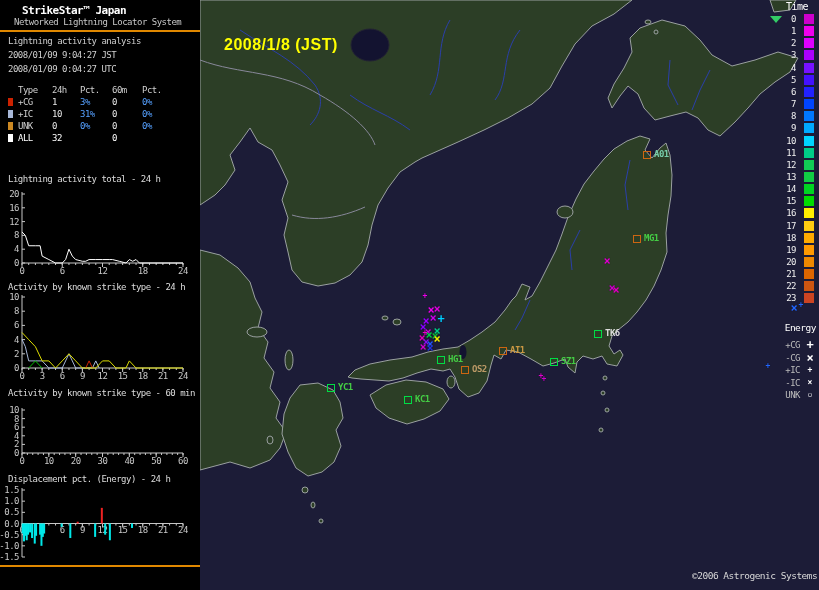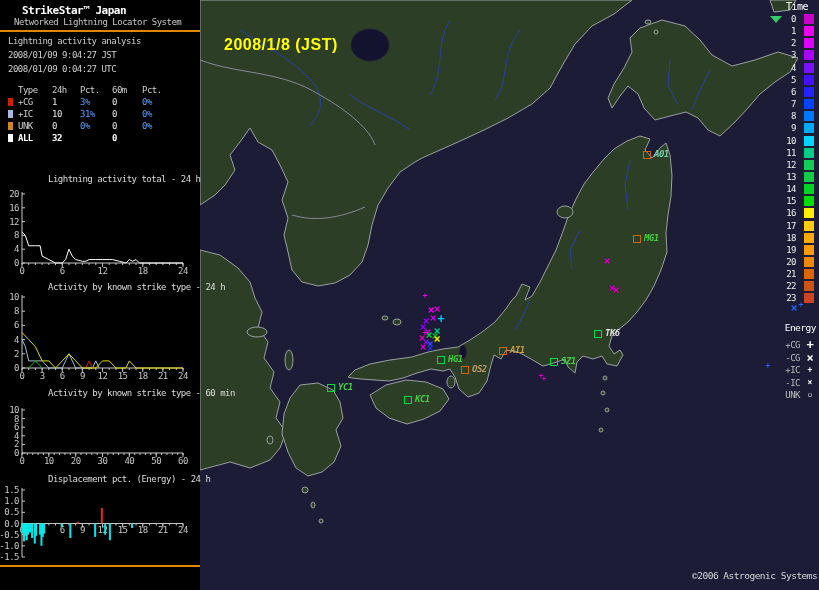--- a/index.html
+++ b/index.html
@@ -16,40 +16,40 @@
   .stat-head,.stat-row{position:relative;height:12px;line-height:12px;white-space:nowrap;}
   .stat-head span,.stat-row span.c{display:inline-block;}
   .hcol0{width:34px;margin-left:10px;}
   .hcol1{width:28px;}.hcol2{width:32px;}.hcol3{width:30px;}.hcol4{width:30px;}
   .sw{display:inline-block;width:5px;height:8px;margin-right:5px;vertical-align:-1px;}
   .stat-row .t{width:34px;}
   .stat-row .n{width:28px;color:#e8e8e8;}
   .stat-row .p{width:32px;color:#55a0ff;}
   .stat-row .n2{width:30px;color:#e8e8e8;}
   .stat-row .p2{width:30px;color:#55a0ff;}
-  .stat-row.all .t,.stat-row.all .n,.stat-row.all .n2{font-weight:bold;color:#fff;}
-  .chart-title{position:absolute;left:8px;font-size:9px;color:#ddd;letter-spacing:-0.5px;white-space:nowrap;margin-left:40px;}
+  .stat-row.all .t,.stat-row.all .n,.stat-row.all .n2{font-weight:normal;color:#fff;}
+  .chart-title{position:absolute;left:8px;font-size:9px;color:#ddd;letter-spacing:-0.5px;white-space:nowrap;}
   .chart-svg{position:absolute;left:0;width:200px;}
   
   #status-bar{position:absolute;left:8px;top:571px;width:190px;font-size:9px;color:#e0e0e0;letter-spacing:-0.5px;white-space:nowrap;}
   .st-sq{display:inline-block;width:7px;height:7px;border:1px solid;vertical-align:-1px;margin:0 2px 0 8px;}
   #status-arrow{float:right;margin-right:2px;}
   
   #map{position:absolute;left:200px;top:0;width:619px;height:590px;overflow:hidden;background:#1c1c37;}
   #map svg.geo{position:absolute;left:0;top:0;}
   #map-date{position:absolute;left:24px;top:36px;font-family:"Liberation Sans",sans-serif;
             font-size:16px;font-weight:bold;color:#ffff00;letter-spacing:0.5px;}
   .strike{position:absolute;transform:translate(-50%,-50%);font-weight:bold;line-height:1;
           font-family:"DejaVu Sans Mono",monospace;text-shadow:0 0 1px rgba(0,0,0,.6);}
   .strike.lg{font-size:12px;}
   .strike.sm{font-size:8px;}
   .detector{position:absolute;width:6px;height:6px;border:1px solid;}
   .detector.online{border-color:#00dd44;}
   .detector.offline{border-color:#cc6611;}
-  .det-label{position:absolute;left:10px;top:-3px;font-size:9px;font-weight:bold;letter-spacing:-0.5px;white-space:nowrap;font-style:italic;}
+  .det-label{position:absolute;left:10px;top:-3px;font-size:9px;font-weight:bold;letter-spacing:-0.5px;white-space:nowrap;}
   
   #time-legend-title{position:absolute;left:586px;top:1px;font-size:10px;color:#fff;letter-spacing:-0.5px;}
   #time-pointer{position:absolute;left:570px;top:16px;width:0;height:0;
       border-left:6px solid transparent;border-right:6px solid transparent;border-top:7px solid #33cc66;}
   #time-rows{position:absolute;left:570px;top:13px;width:46px;height:300px;}
   .time-row{position:absolute;left:0;width:46px;height:12px;}
   .th{position:absolute;left:0;top:0;width:26px;text-align:right;font-size:9px;color:#f0f0f0;letter-spacing:-0.5px;line-height:12px;}
   .tsq{position:absolute;left:34px;top:1px;width:10px;height:10px;}
   
   #sym-legend{position:absolute;left:576px;top:322px;width:42px;}

